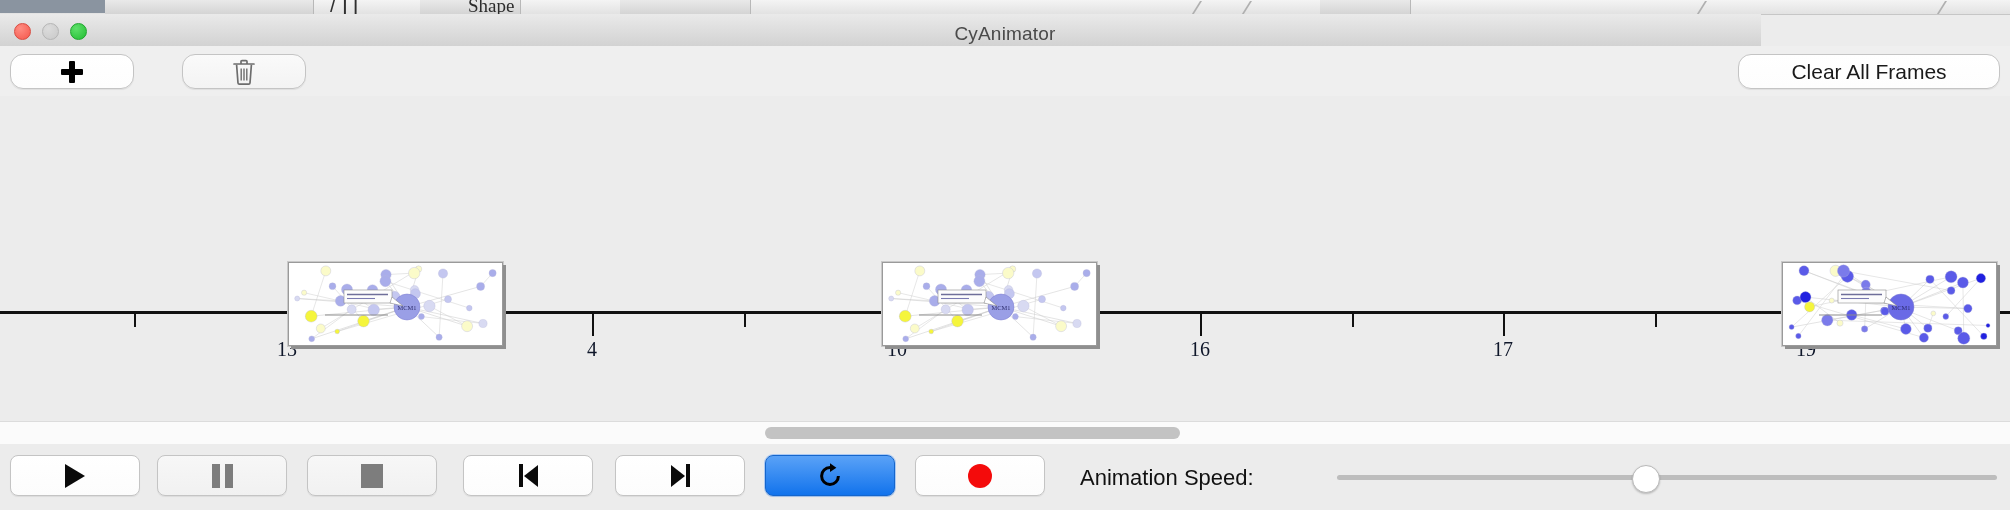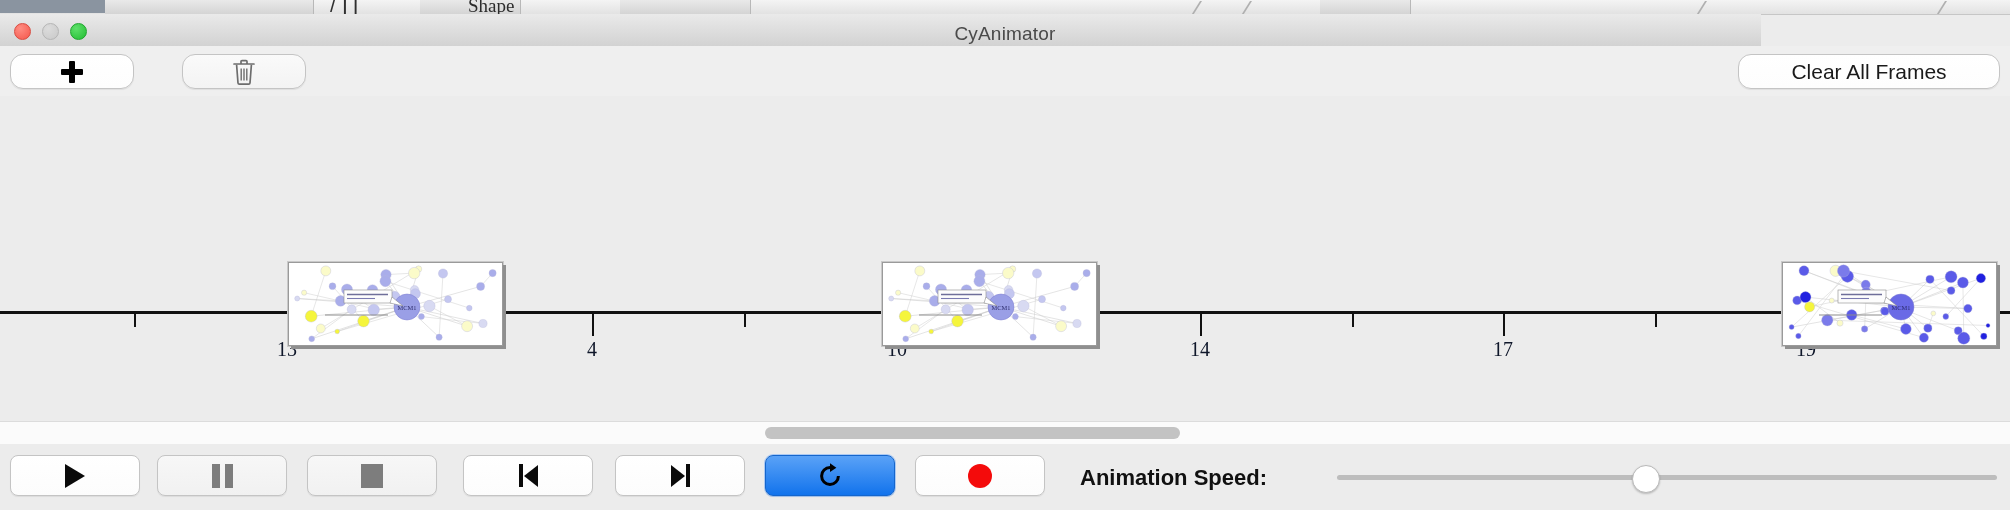--- a/index.html
+++ b/index.html
@@ -74,21 +74,21 @@
   .scroll-thumb{position:absolute;top:5px;height:12px;border-radius:6px;background:#c3c3c3;}
 
   
   .transport{position:absolute;left:0;top:444px;width:2010px;height:66px;background:#ececec;}
   .tbtn{position:absolute;top:11px;height:41px;width:130px;border:1px solid #c4c4c4;border-radius:8px;
     background:linear-gradient(#ffffff,#fcfcfc);box-shadow:0 1px 1px rgba(0,0,0,.07);
     display:flex;align-items:center;justify-content:center;box-sizing:border-box;}
   .tbtn.disabled{background:linear-gradient(#f7f7f7,#f1f1f1);}
   .tbtn.accent{background:linear-gradient(#5aa2f7,#1273ec);border:1px solid #1566cc;
     box-shadow:0 0 0 1px rgba(120,175,250,.55),0 1px 1px rgba(0,0,0,.12);}
-  .speed-label{position:absolute;top:21px;font-size:22px;color:#111;white-space:nowrap;font-weight:bold;}
+  .speed-label{position:absolute;top:21px;font-size:22px;color:#111;white-space:nowrap;}
   .slider-track{position:absolute;top:31px;height:5px;border-radius:3px;background:#bdbdbd;}
   .slider-thumb{position:absolute;top:21px;width:26px;height:26px;border-radius:50%;
     background:#fff;border:1px solid #b9b9b9;box-shadow:0 1px 2px rgba(0,0,0,.22);}
 
   
   .g-play{width:0;height:0;border-left:20px solid #0a0a0a;border-top:12px solid transparent;
     border-bottom:12px solid transparent;}
   .g-pause{display:flex;gap:5px;}
   .g-pause i{display:block;width:8px;height:24px;background:#7d7d7d;}
   .g-stop{width:22px;height:24px;background:#7d7d7d;}
@@ -147,21 +147,21 @@
   <div class="timeline">
     <div class="axis-line"></div>
     <div id="ticks">
         <div class="tick major" style="left: 287px;"></div>
         <div class="tick-label" style="left: 287px;">13</div>
         <div class="tick major" style="left: 592px;"></div>
         <div class="tick-label" style="left: 592px;">4</div>
         <div class="tick major" style="left: 897px;"></div>
         <div class="tick-label" style="left: 897px;">10</div>
         <div class="tick major" style="left: 1200px;"></div>
-        <div class="tick-label" style="left: 1200px;">14</div>
+        <div class="tick-label" style="left: 1200px;">16</div>
         <div class="tick major" style="left: 1503px;"></div>
         <div class="tick-label" style="left: 1503px;">17</div>
         <div class="tick major" style="left: 1806px;"></div>
         <div class="tick-label" style="left: 1806px;">19</div>
         <div class="tick minor" style="left: 134px;"></div>
         <div class="tick minor" style="left: 440px;"></div>
         <div class="tick minor" style="left: 744px;"></div>
         <div class="tick minor" style="left: 1049px;"></div>
         <div class="tick minor" style="left: 1352px;"></div>
         <div class="tick minor" style="left: 1655px;"></div>

